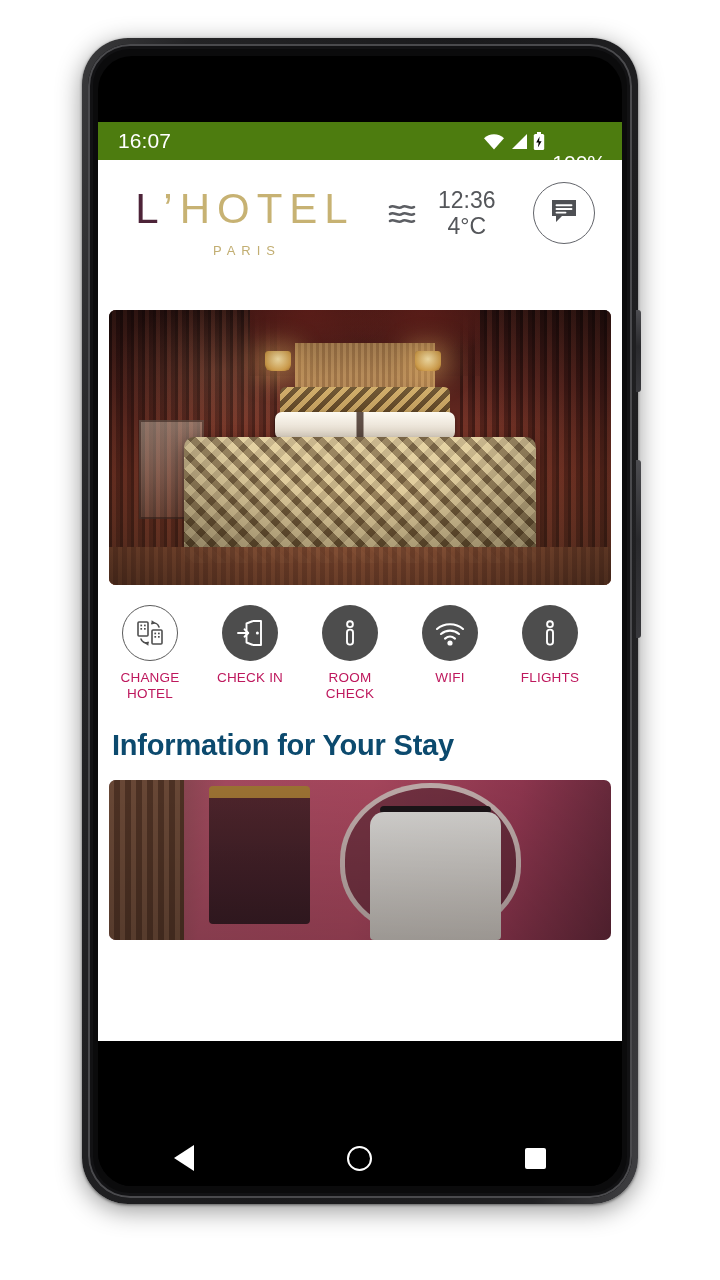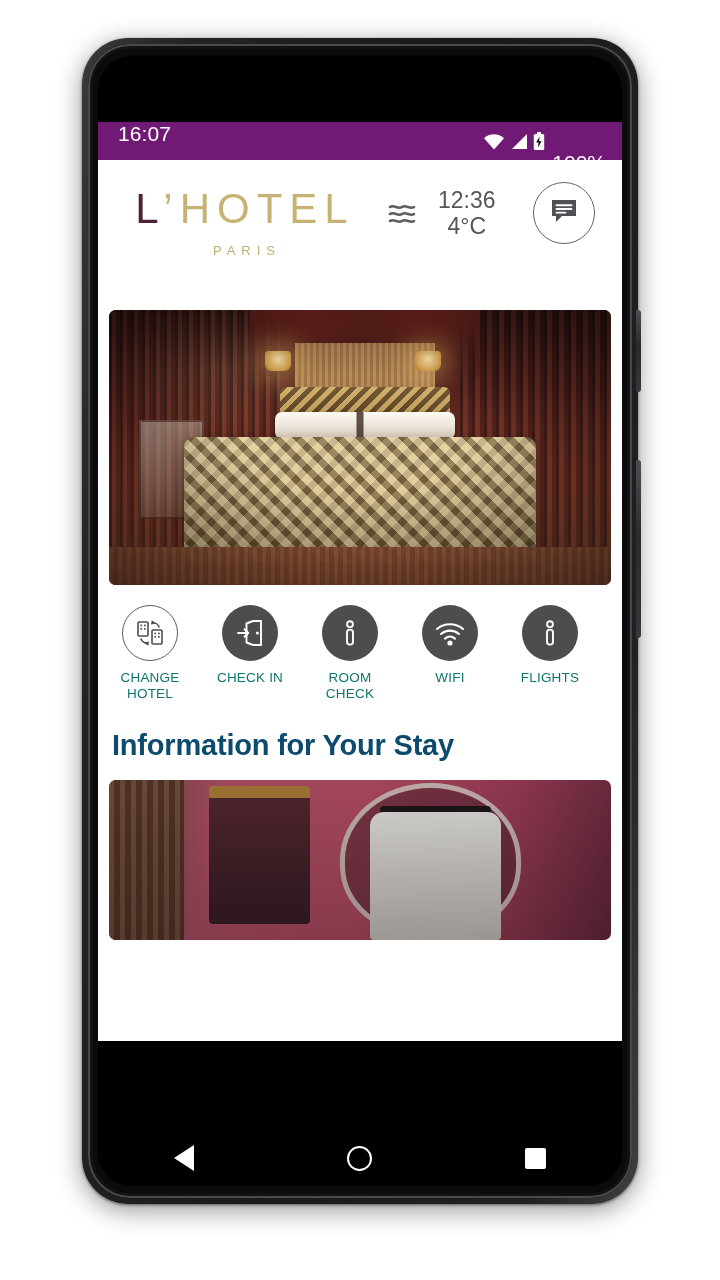--- a/index.html
+++ b/index.html
@@ -71,22 +71,22 @@
     background: linear-gradient(180deg, #4d4d51, #2a2a2d 45%, #38383c);
   }
   #power-button  { top: 310px;  height: 82px; }
   #volume-button { top: 460px;  height: 178px; }
 
   
   #status-bar {
     position: absolute;
     left: 0; top: 66px;
     width: 524px; height: 38px;
-    background: #701a75;
-    display: flex; 
+    background: #4d7c0f;
+    display: flex; align-items: center;
     padding: 0 16px 0 20px;
     color: #ffffff;
   }
   #status-time {
     font-size: 21px; font-weight: 500; letter-spacing: 0.1px;
   }
   #status-icons {
     margin-left: auto;
     display: flex; align-items: center; gap: 5px;
   }
@@ -272,21 +272,21 @@
   .qa-circle {
     width: 56px; height: 56px;
     border-radius: 50%;
     display: flex; align-items: center; justify-content: center;
   }
   .qa-circle.filled  { background: #4d4d4d; }
   .qa-circle.outline { background: #ffffff; border: 1.5px solid #5b5b5b; }
   .qa-label {
     margin-top: 9px;
     font-size: 13.5px;
-    color: #0f766e;
+    color: #be185d;
     text-align: center;
     line-height: 1.22;
     letter-spacing: 0.2px;
     white-space: pre-line;
   }
 
   
   #section-heading {
     margin: 8px 0 0 14px;
     font-size: 29px;

